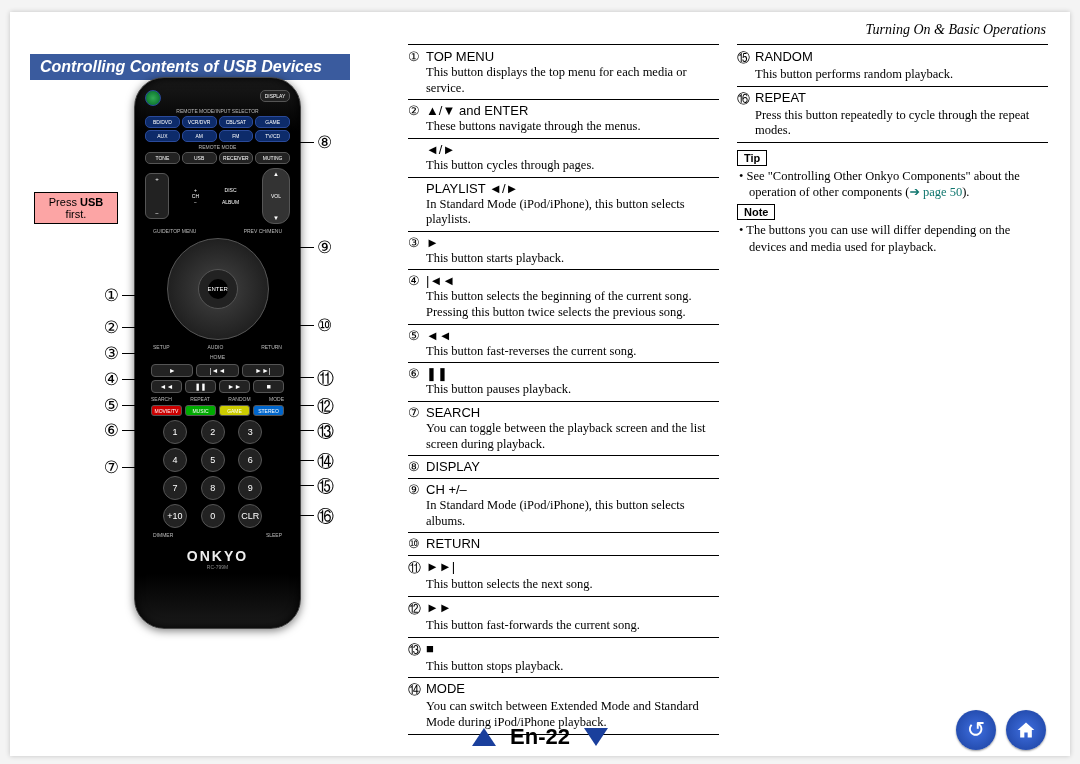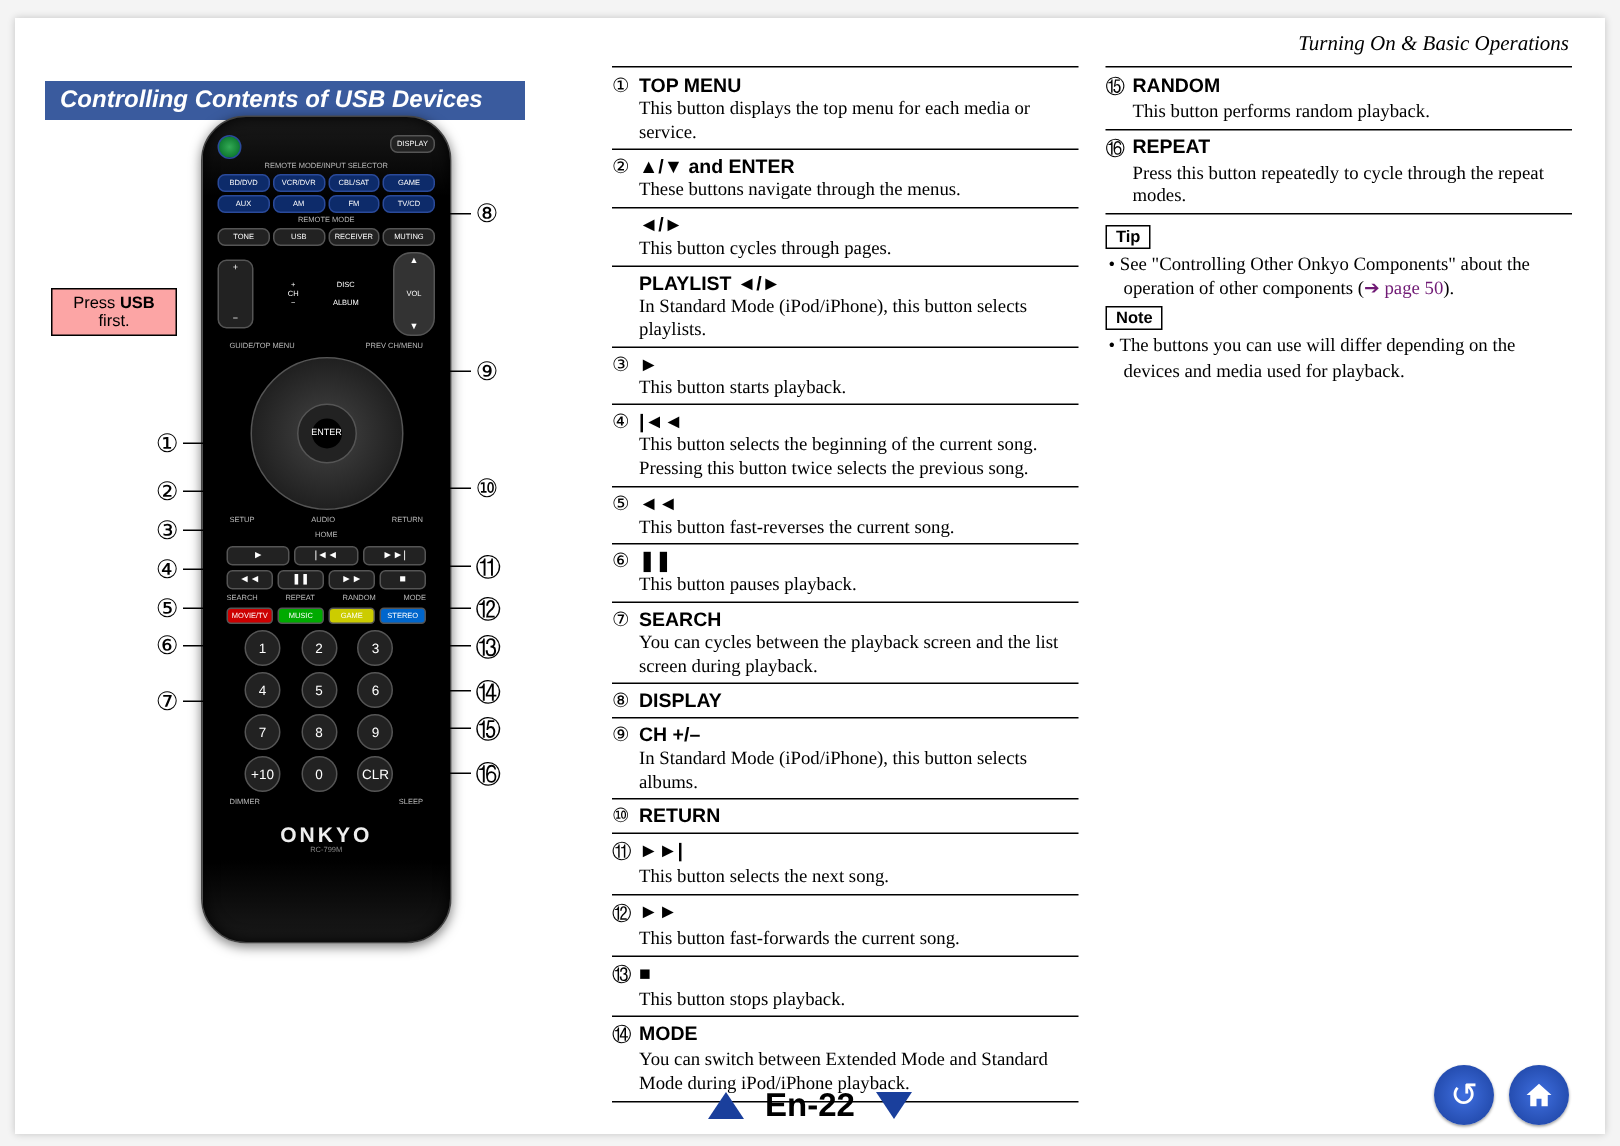--- a/index.html
+++ b/index.html
@@ -138,35 +138,35 @@
     left: 398px;
     right: 22px;
     display: flex;
     gap: 18px;
     font-size: 13px;
   }
   .col { flex:1; min-width:0; }
   .col hr.top { border:0; border-top:1.5px solid #000; margin:0 0 4px; }
   .item { margin-bottom: 3px; }
   .item .num { font-family: Arial,sans-serif; display:inline-block; width:18px; vertical-align:top; font-size:13px;}
-  .item .lbl { font-family: Arial,sans-serif; font-weight:bold; font-size:13px; }
+  .item .lbl { font-family: Arial,sans-serif; font-weight:normal; font-size:13px; }
   .item .desc { display:block; margin-left:18px; font-size:12.5px; line-height:1.25; }
   .item hr { border:0; border-top:1px solid #000; margin:3px 0 3px 0; }
 
   .tip-box, .note-box {
     display:inline-block;
     font-family: Arial,sans-serif;
     font-weight:bold; font-size:11px;
     border:1px solid #000; padding:1px 6px;
     margin: 4px 0 2px;
     background:#fff;
   }
   .bullet { font-size:12.5px; line-height:1.3; margin-left:12px; text-indent:-10px; }
   .bullet:before { content:"• "; }
-  .page-ref { color:#701a75; cursor:pointer; }
+  .page-ref { color:#0f766e; cursor:pointer; }
 
   
   .footer {
     position:absolute;
     left:0; right:0; bottom:6px;
     display:flex;
     align-items:center;
     justify-content:center;
     font-family: Arial,sans-serif;
     font-weight:bold;
@@ -391,21 +391,21 @@
     <span class="desc">This button fast-reverses the current song.</span>
     <hr>
   </div>
   <div class="item">
     <span class="num">⑥</span><span class="lbl">❚❚</span>
     <span class="desc">This button pauses playback.</span>
     <hr>
   </div>
   <div class="item">
     <span class="num">⑦</span><span class="lbl">SEARCH</span>
-    <span class="desc">You can cycles between the playback screen and the list screen during playback.</span>
+    <span class="desc">You can toggle between the playback screen and the list screen during playback.</span>
     <hr>
   </div>
   <div class="item">
     <span class="num">⑧</span><span class="lbl">DISPLAY</span>
     <hr>
   </div>
   <div class="item">
     <span class="num">⑨</span><span class="lbl">CH +/–</span>
     <span class="desc">In Standard Mode (iPod/iPhone), this button selects albums.</span>
     <hr>

